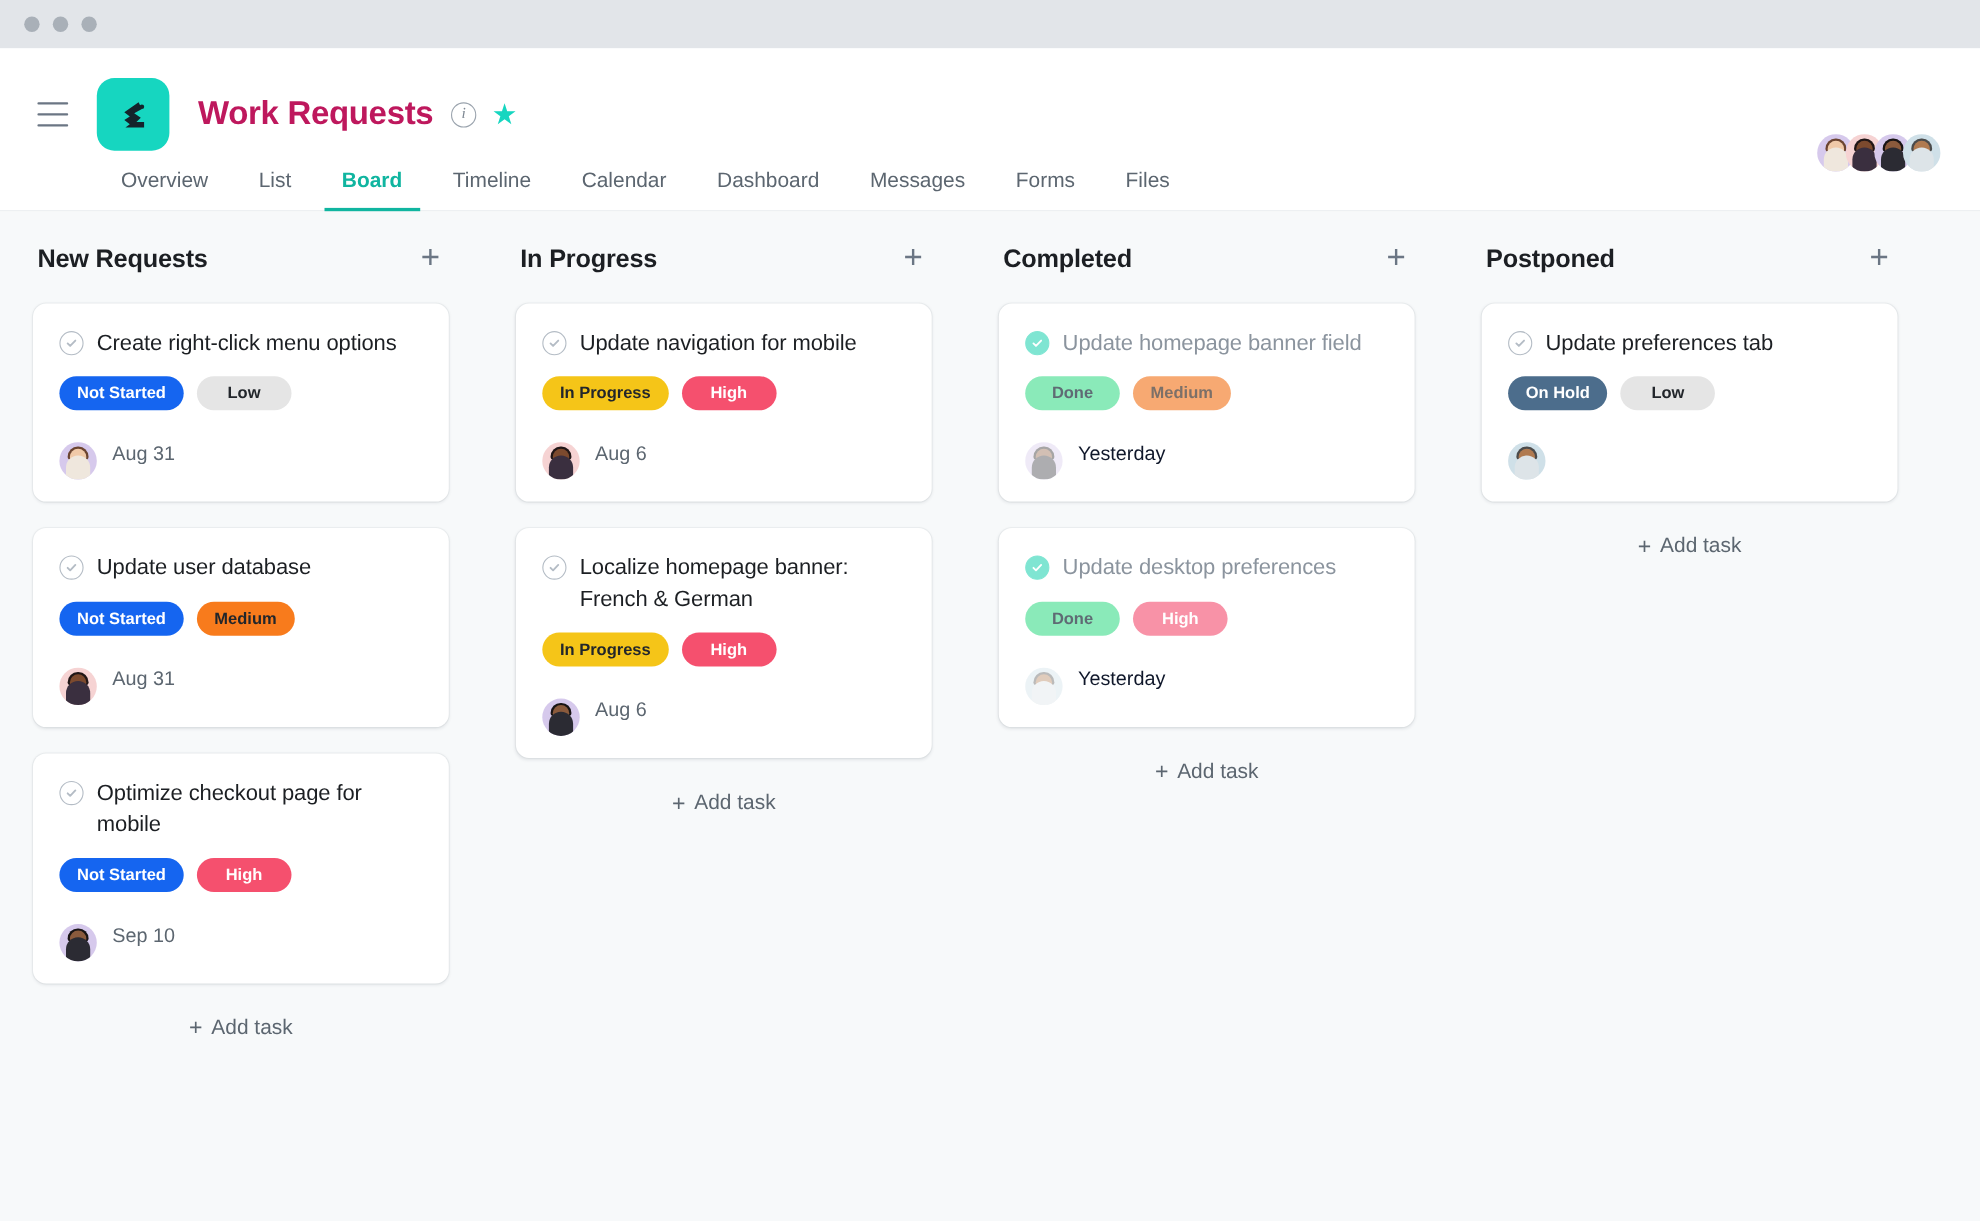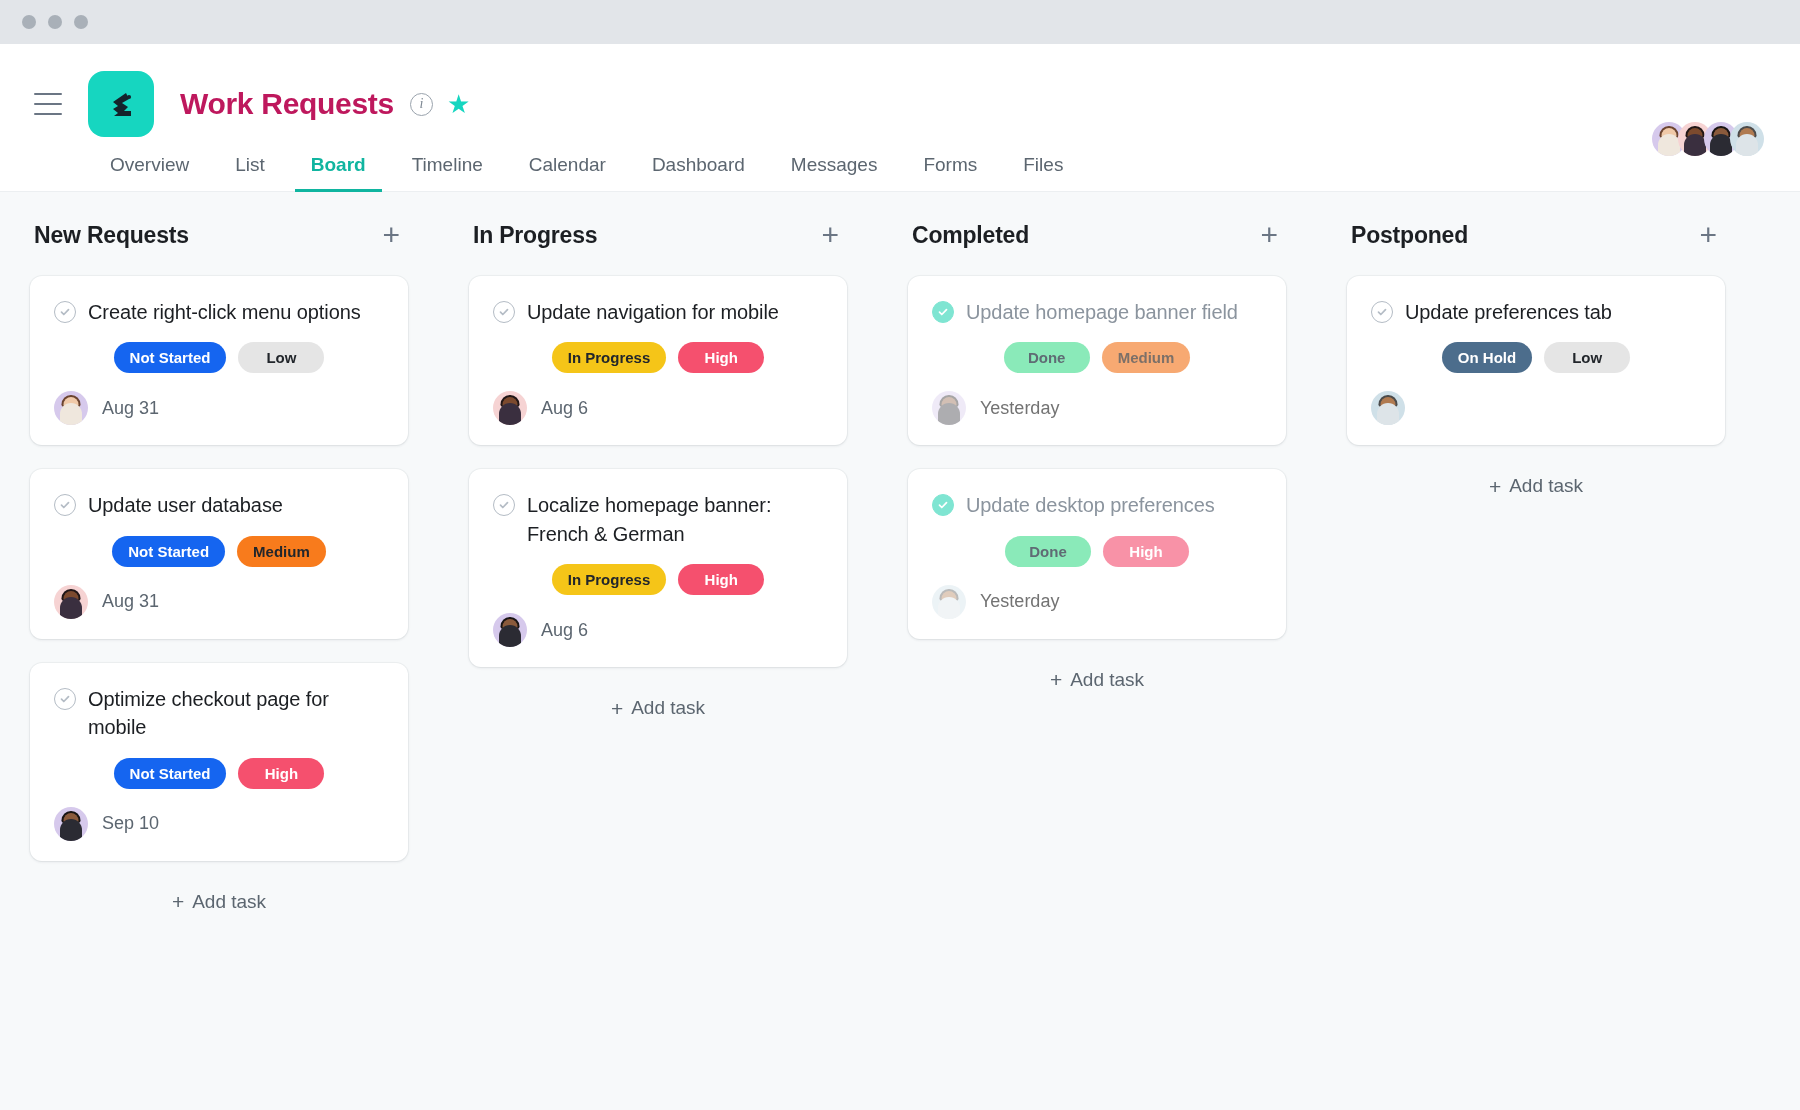--- a/index.html
+++ b/index.html
@@ -146,39 +146,39 @@
     color: #b4bcc5; font-size: 12px; cursor: pointer;
   }
   .check-circle.done {
     background: #7fe5d2; border-color: #7fe5d2; color: #ffffff;
   }
   .card-title {
     font-size: 20px; color: #1c1f23; line-height: 1.42; letter-spacing: -0.1px;
   }
   .card.completed .card-title { color: #8b949e; }
 
-  .badges { display: flex; gap: 12px; margin-top: 16px; justify-content: center; }
+  .badges { display: flex; gap: 12px; margin-top: 16px; }
   .badge {
     border-radius: 999px; padding: 7px 16px;
     font-size: 15px; font-weight: bold; white-space: nowrap;
     min-width: 86px; text-align: center;
   }
   .b-notstarted { background: #1565f0; color: #ffffff; }
   .b-inprogress { background: #f5c518; color: #22262b; }
   .b-onhold     { background: #4c6d8c; color: #ffffff; }
   .b-done       { background: #8aeab9; color: #5f6b74; }
   .b-low        { background: #e5e5e5; color: #22262b; }
   .b-medium     { background: #f87b1c; color: #22262b; }
   .b-high       { background: #f5506e; color: #ffffff; }
   .b-medium-faded { background: #f7a972; color: #7c7068; }
   .b-high-faded   { background: #f892a7; color: #ffffff; }
 
-  .card-footer { display: flex; align-items: center; gap: 14px; margin-top: 18px; }
+  .card-footer { display: flex; align-items: flex-start; gap: 14px; margin-top: 29px; }
   .card-date { font-size: 18px; color: #5c6670; }
-  .card.completed .card-date { color: #737373; }
+  .card.completed .card-date { color: #0f172a; }
   .card.completed .avatar { opacity: 0.38; }
 
   .add-task {
     display: flex; align-items: center; justify-content: center;
     gap: 8px; font-size: 19px; color: #5c6670; font-weight: 500;
     cursor: pointer; padding: 6px 0 0 0; margin-top: 2px;
   }
   .add-task .plus { font-size: 21px; line-height: 1; }
 </style>
 </head>

